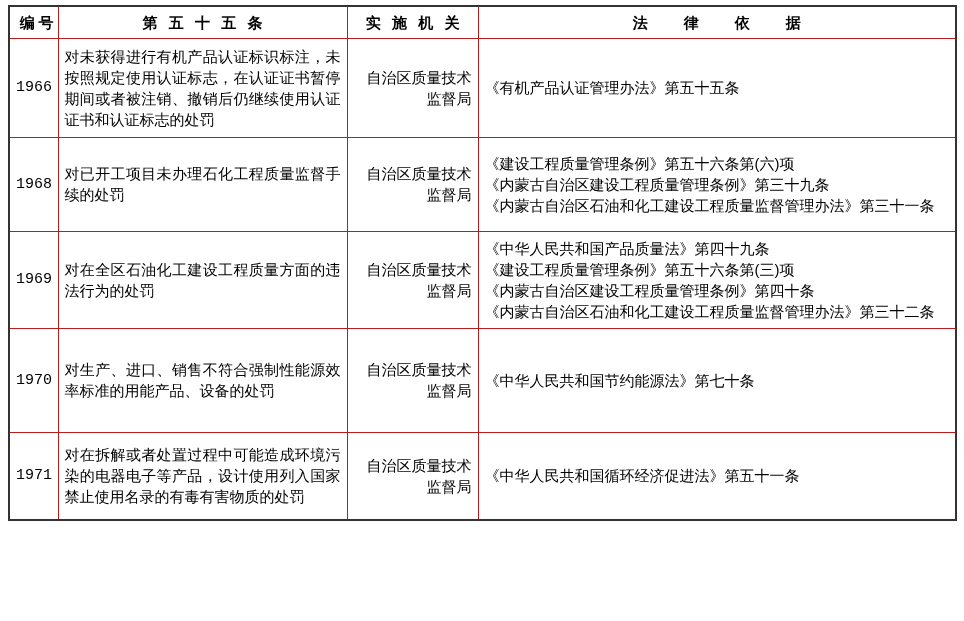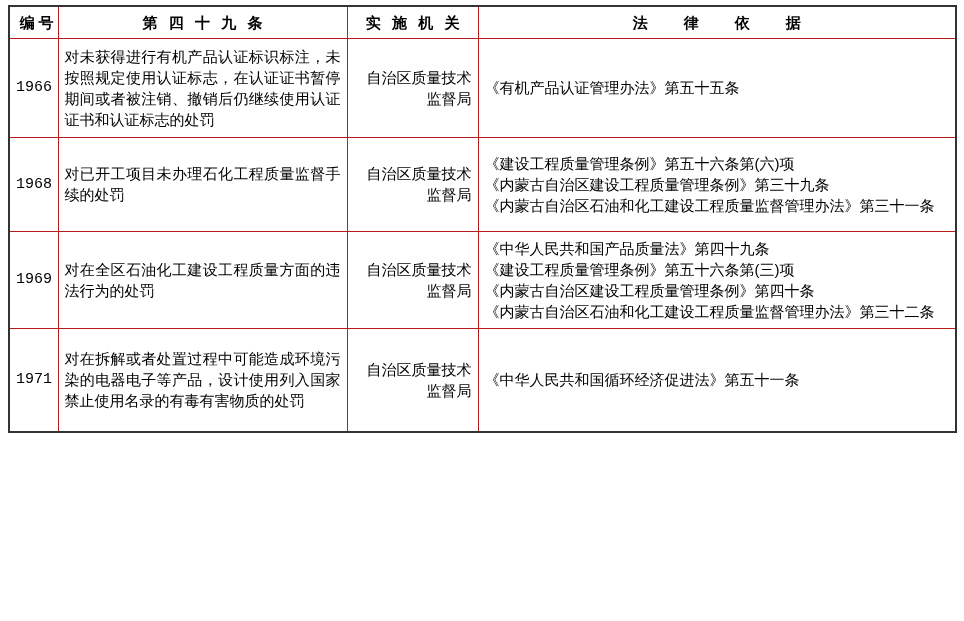--- a/index.html
+++ b/index.html
@@ -80,21 +80,21 @@
   <table class="license-table">
     <colgroup>
       <col style="width:49px">
       <col style="width:289px">
       <col style="width:131px">
       <col style="width:478px">
     </colgroup>
     <thead>
       <tr>
         <th class="h-id">编号</th>
-        <th class="h-name">第四十九条</th>
+        <th class="h-name">第五十五条</th>
         <th class="h-agency">实施机关</th>
         <th class="h-legal">法律依据</th>
       </tr>
     </thead>
     <tbody>
   <tr>
     <td class="c-id">1966</td>
     <td class="c-name">对未获得进行有机产品认证标识标注，未按照规定使用认证标志，在认证证书暂停期间或者被注销、撤销后仍继续使用认证证书和认证标志的处罚</td>
     <td class="c-agency">自治区质量技术监督局</td>
     <td class="c-legal">
@@ -119,20 +119,28 @@
     <td class="c-name">对在全区石油化工建设工程质量方面的违法行为的处罚</td>
     <td class="c-agency">自治区质量技术监督局</td>
     <td class="c-legal">
             <div class="legal-line">《中华人民共和国产品质量法》第四十九条</div>
             <div class="legal-line">《建设工程质量管理条例》第五十六条第(三)项</div>
             <div class="legal-line">《内蒙古自治区建设工程质量管理条例》第四十条</div>
             <div class="legal-line">《内蒙古自治区石油和化工建设工程质量监督管理办法》第三十二条</div>
           </td>
   </tr>
 
+  <tr>
+    <td class="c-id">1970</td>
+    <td class="c-name">对生产、进口、销售不符合强制性能源效率标准的用能产品、设备的处罚</td>
+    <td class="c-agency">自治区质量技术监督局</td>
+    <td class="c-legal">
+            <div class="legal-line">《中华人民共和国节约能源法》第七十条</div>
+          </td>
+  </tr>
 
   <tr>
     <td class="c-id">1971</td>
     <td class="c-name">对在拆解或者处置过程中可能造成环境污染的电器电子等产品，设计使用列入国家禁止使用名录的有毒有害物质的处罚</td>
     <td class="c-agency">自治区质量技术监督局</td>
     <td class="c-legal">
             <div class="legal-line">《中华人民共和国循环经济促进法》第五十一条</div>
           </td>
   </tr>
 </tbody>

